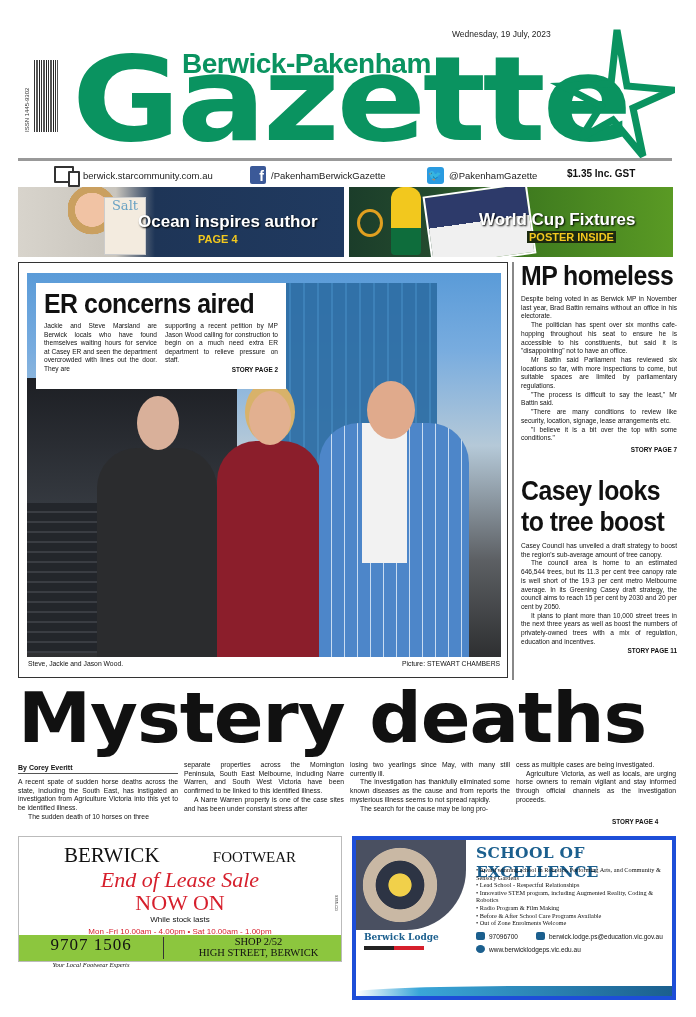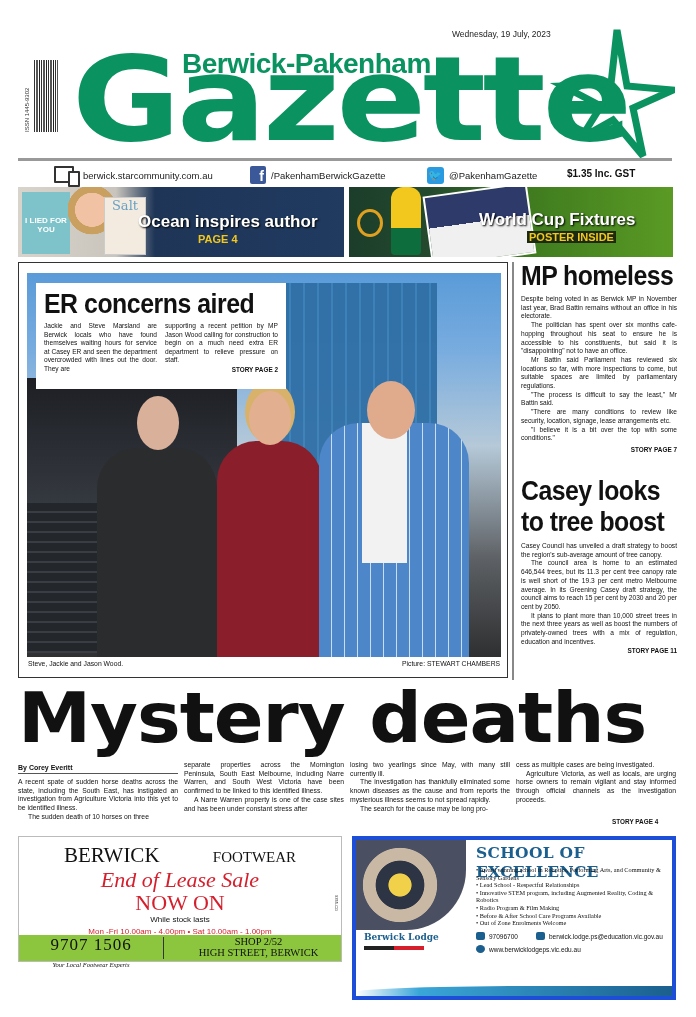--- a/index.html
+++ b/index.html
@@ -147,21 +147,20 @@
   <span class="ico-fb">f</span>
   <span>/PakenhamBerwickGazette</span>
 </div>
 <div id="contact-tw" class="abs contact">
   <span class="ico-tw">🐦</span>
   <span>@PakenhamGazette</span>
 </div>
 <div id="price" class="abs">$1.35 Inc. GST</div>
 
 <div id="promo-left" class="abs promo">
-  <div id="book1" class="book">I LIED FOR YOU</div>
   <div id="face1" class="book"></div>
   <div id="book2" class="book">Salt</div>
   <div class="promo-title">Ocean inspires author</div>
   <div class="promo-sub">PAGE 4</div>
 </div>
 <div id="promo-right" class="abs promo">
   <div id="wc-logo" class="book"></div>
   <div id="player" class="book"></div>
   <div id="poster" class="book"></div>
   <div class="promo-title">World Cup Fixtures</div>

